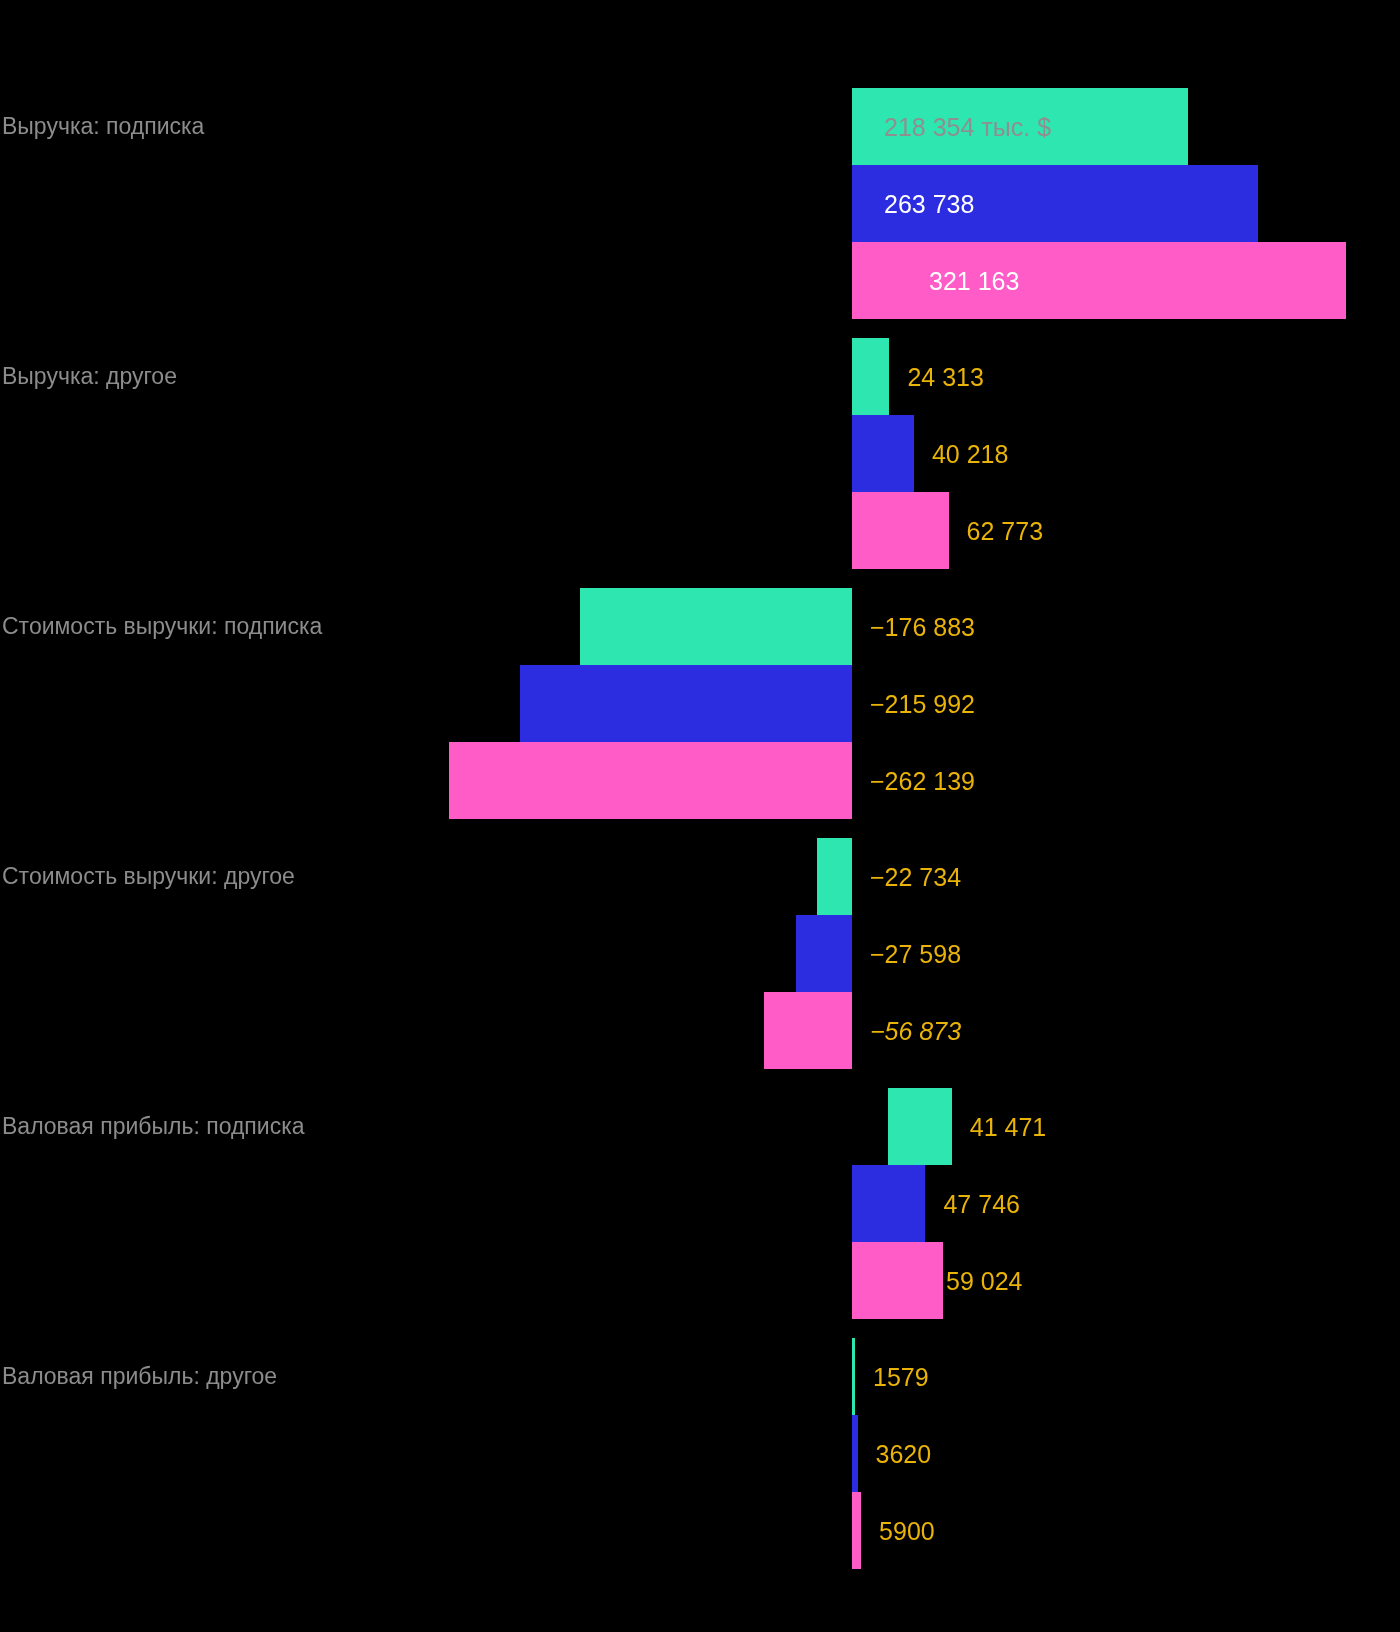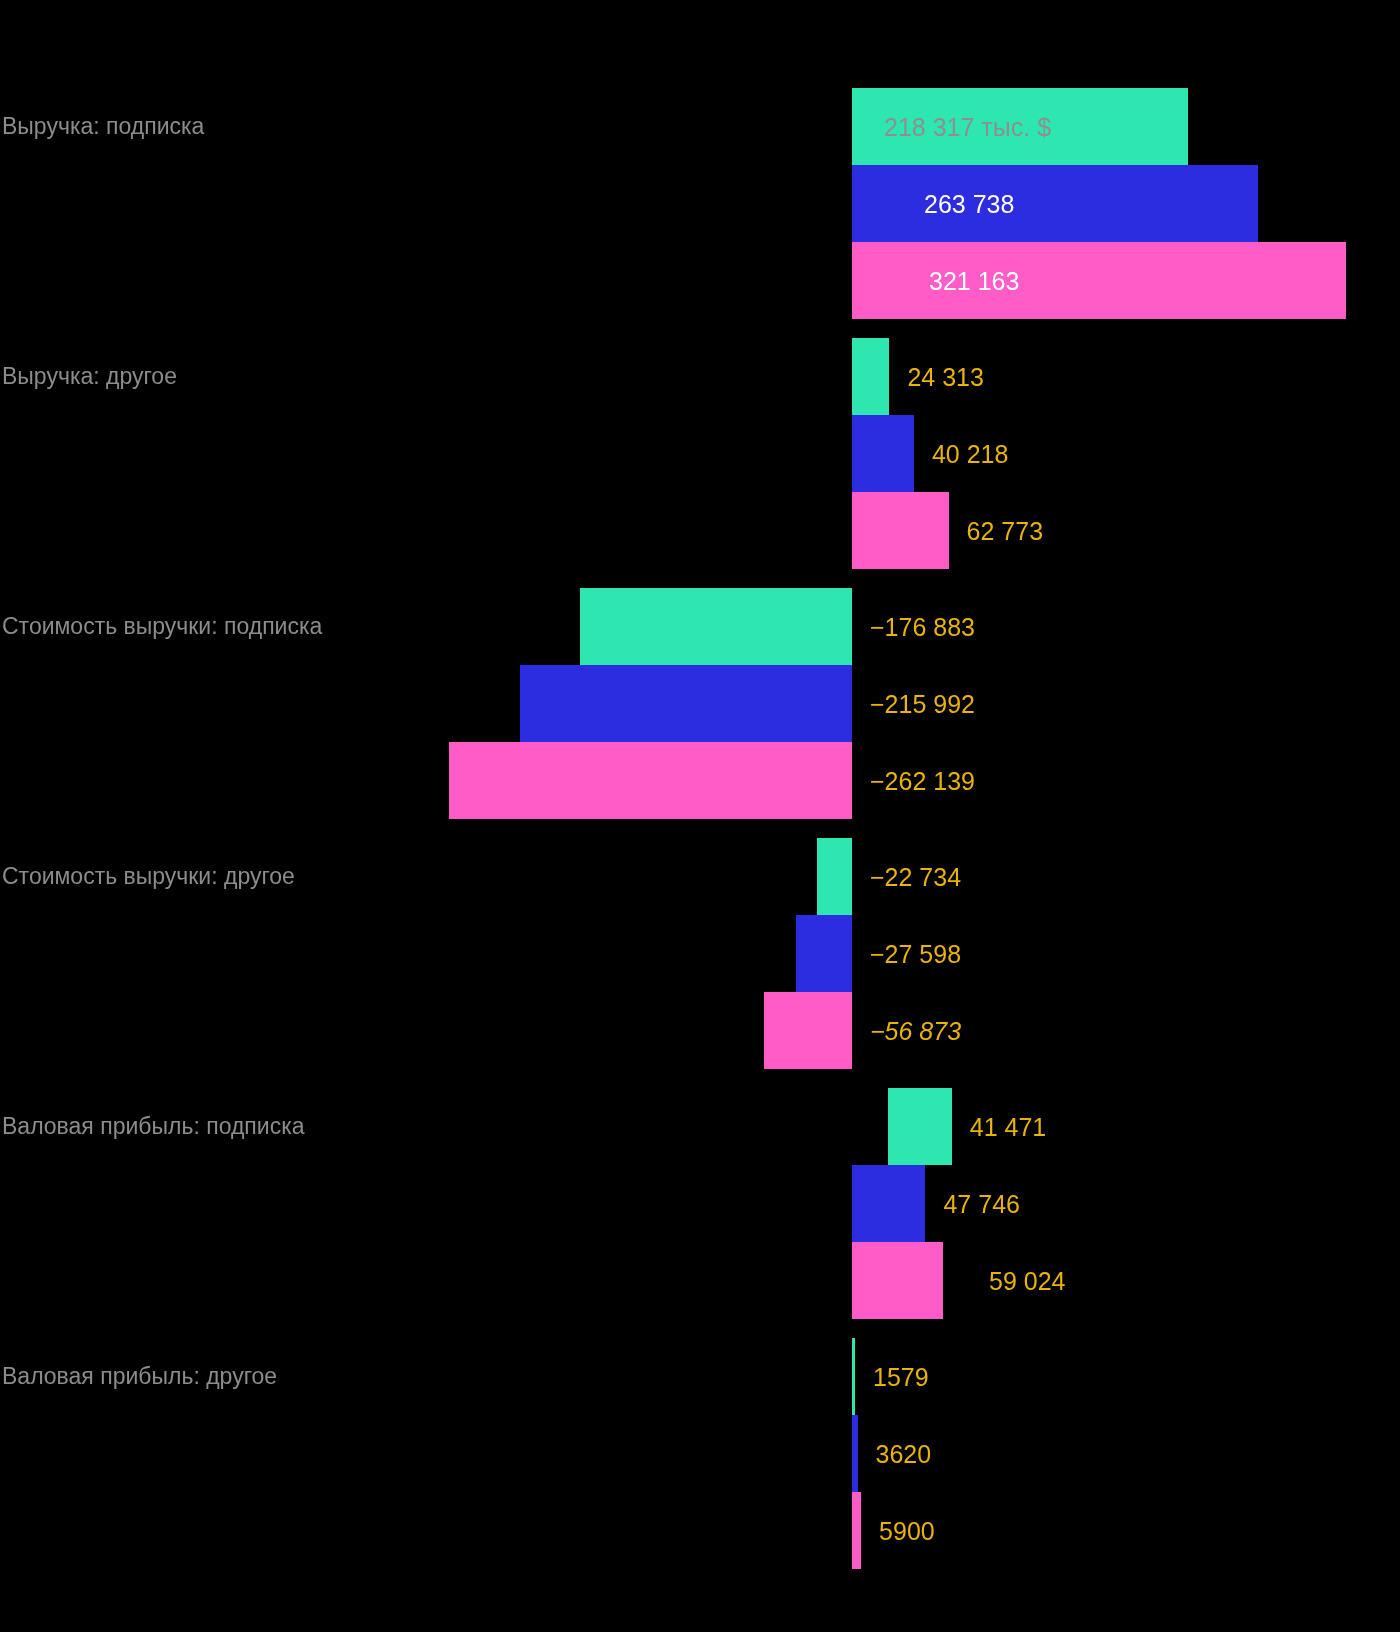--- a/index.html
+++ b/index.html
@@ -44,25 +44,25 @@
 <body>
 
 <div id="chart-root">
 
 
   <div id="plot">
       <div class="group" style="top: 28px;">
         <div class="cat-label" style="top: 26.5px;">Выручка: подписка</div>
         <div class="bar-row" style="top: 0px;">
           <div class="bar" style="background: rgb(46, 230, 176); width: 336px; left: 852px;"></div>
-          <div class="val inside" style="left: 884px;">218 317 тыс. $</div>
+          <div class="val inside" style="left: 884px;">218 354 тыс. $</div>
         </div>
         <div class="bar-row" style="top: 77px;">
           <div class="bar" style="background: rgb(44, 44, 224); width: 405.836px; left: 852px;"></div>
-          <div class="val inside-white" style="left: 884px; margin-left: 40px;">263 738</div>
+          <div class="val inside-white" style="left: 884px;">263 738</div>
         </div>
         <div class="bar-row" style="top: 154px;">
           <div class="bar" style="background: rgb(255, 92, 200); width: 494.201px; left: 852px;"></div>
           <div class="val inside-white" style="left: 884px; margin-left: 45px;">321 163</div>
         </div>
       </div>
       <div class="group" style="top: 278px;">
         <div class="cat-label" style="top: 26.5px;">Выручка: другое</div>
         <div class="bar-row" style="top: 0px;">
           <div class="bar" style="background: rgb(46, 230, 176); width: 37.4125px; left: 852px;"></div>
@@ -112,21 +112,21 @@
         <div class="bar-row" style="top: 0px; margin-left: 36px;">
           <div class="bar" style="background: rgb(46, 230, 176); width: 63.815px; left: 852px;"></div>
           <div class="val" style="left: 933.815px;">41 471</div>
         </div>
         <div class="bar-row" style="top: 77px;">
           <div class="bar" style="background: rgb(44, 44, 224); width: 73.4709px; left: 852px;"></div>
           <div class="val" style="left: 943.471px;">47 746</div>
         </div>
         <div class="bar-row" style="top: 154px;">
           <div class="bar" style="background: rgb(255, 92, 200); width: 90.8253px; left: 852px;"></div>
-          <div class="val" style="left: 989px;">59 024</div>
+          <div class="val" style="left: 946px;">59 024</div>
         </div>
       </div>
       <div class="group" style="top: 1278px;">
         <div class="cat-label" style="top: 26.5px;">Валовая прибыль: другое</div>
         <div class="bar-row" style="top: 0px;">
           <div class="bar" style="background: rgb(46, 230, 176); width: 3px; left: 852px;"></div>
           <div class="val" style="left: 873px;">1579</div>
         </div>
         <div class="bar-row" style="top: 77px;">
           <div class="bar" style="background: rgb(44, 44, 224); width: 5.5704px; left: 852px;"></div>

